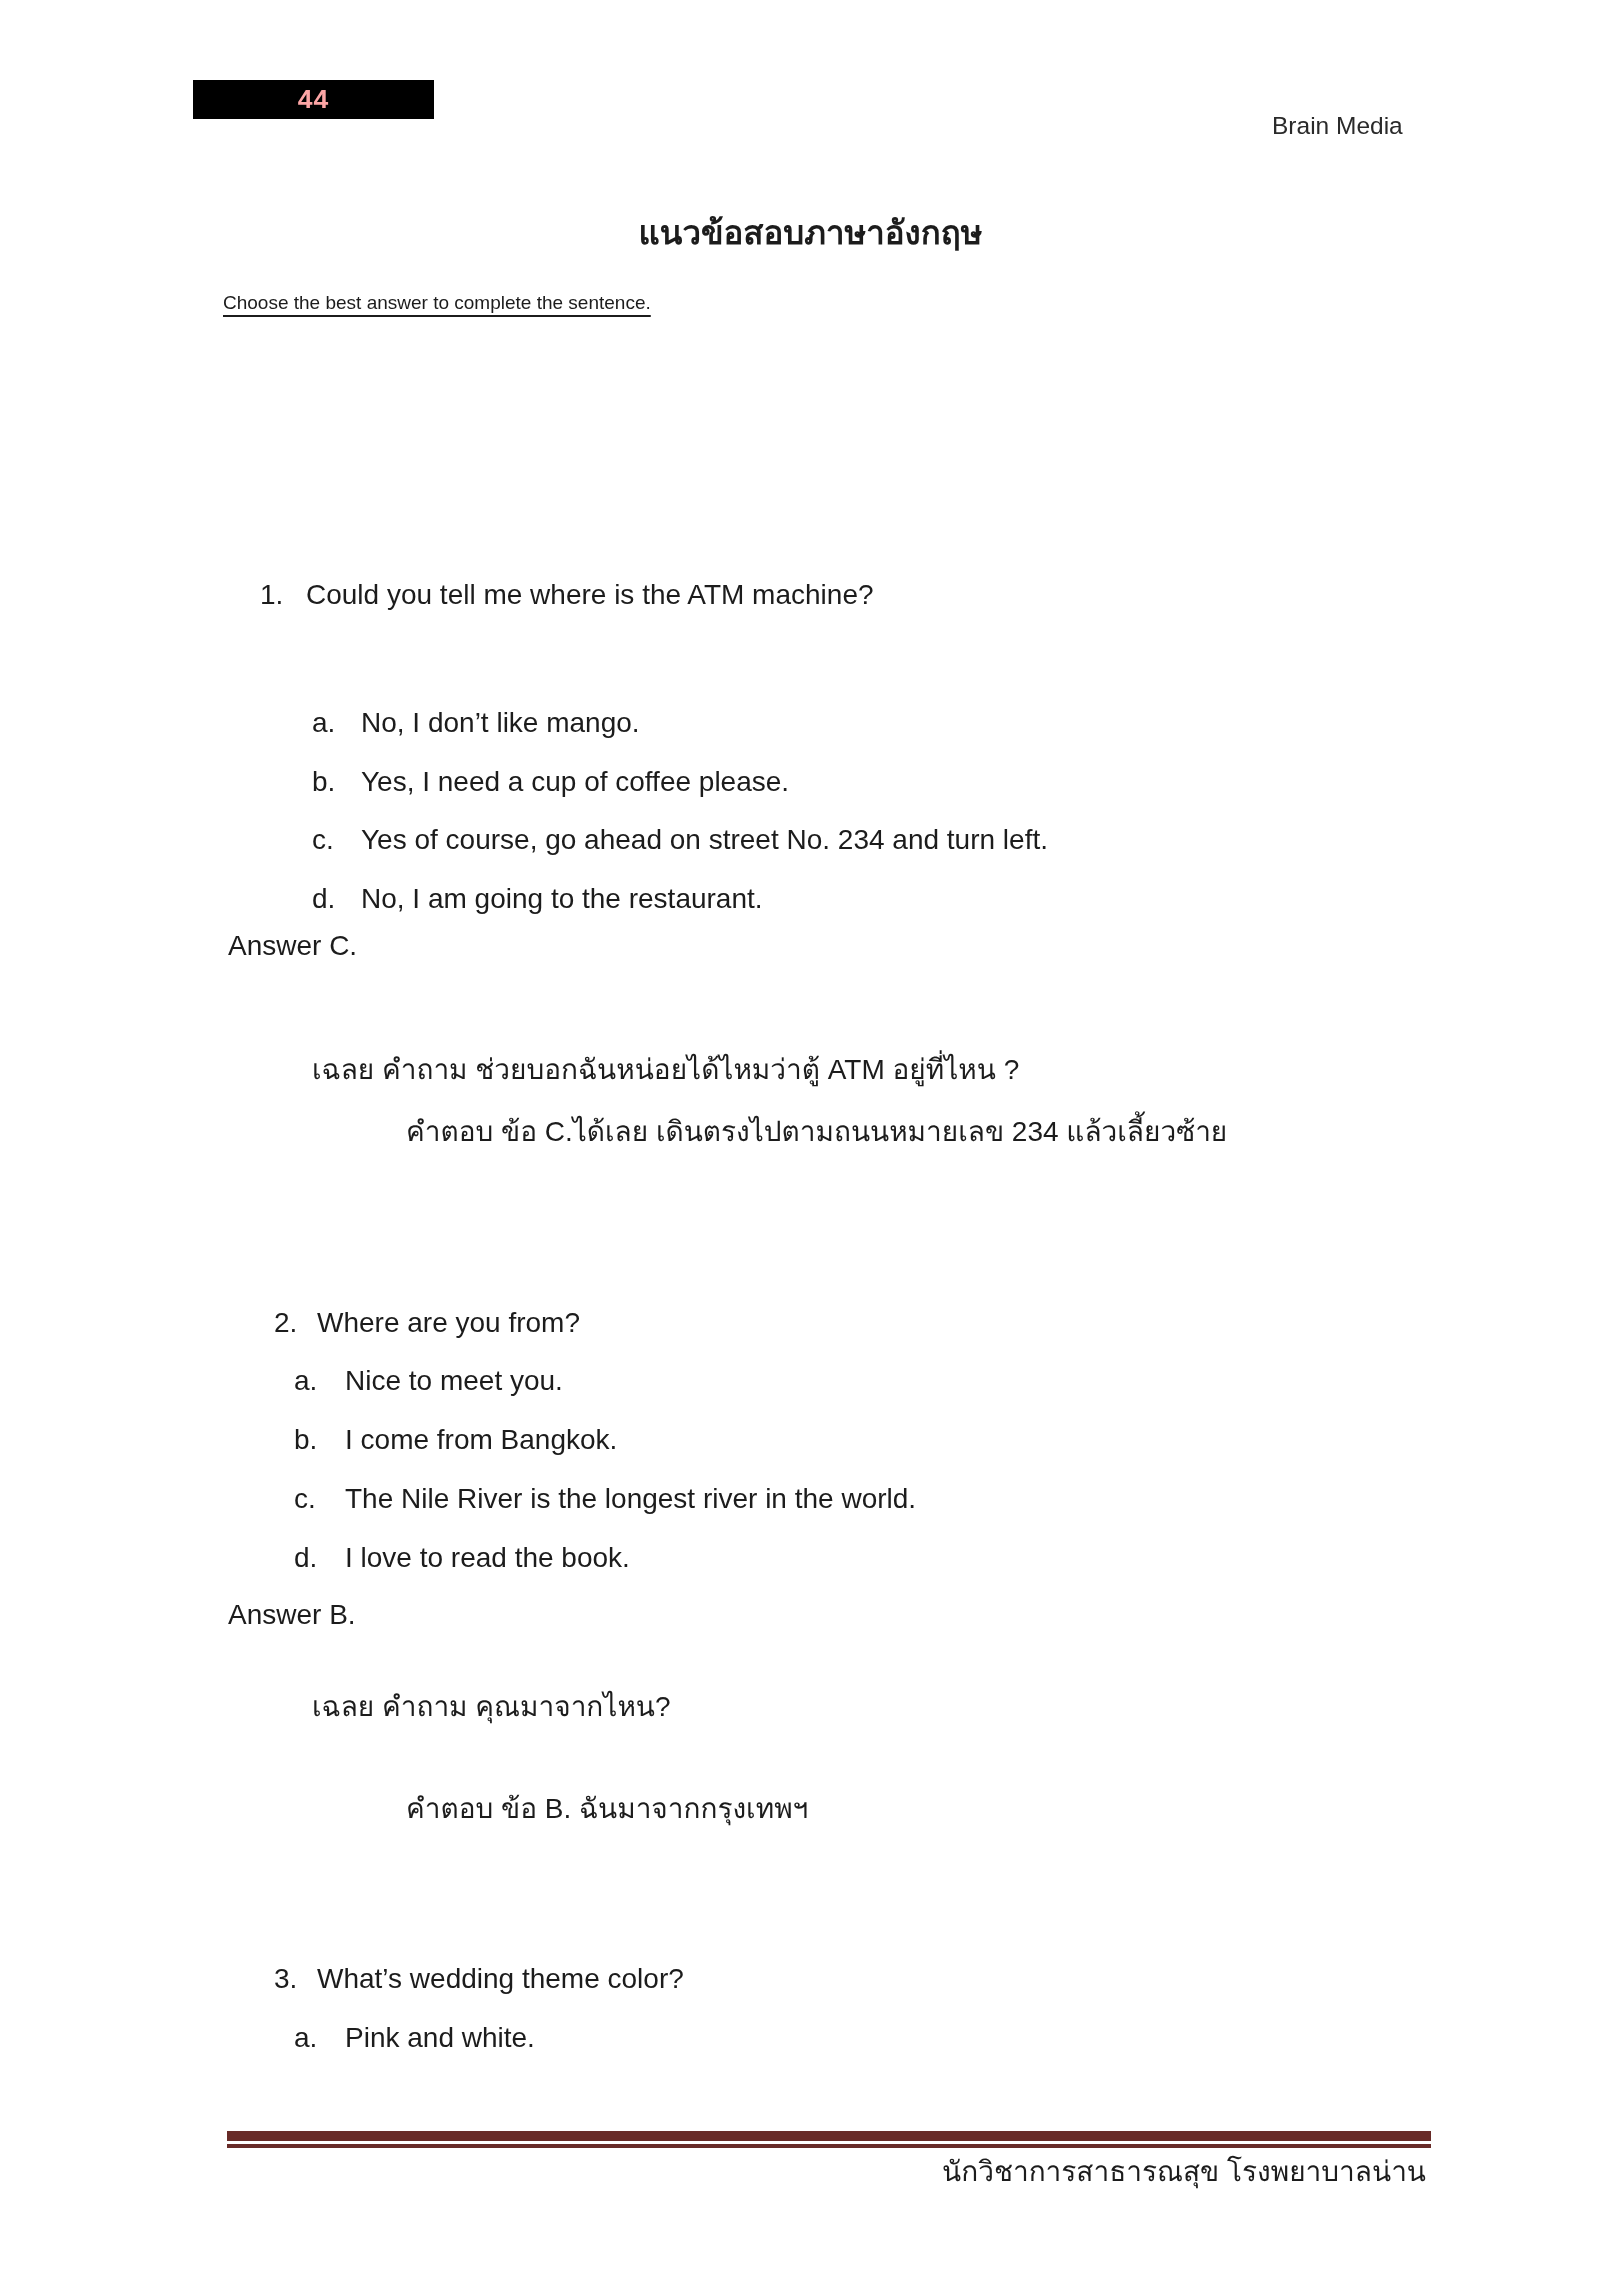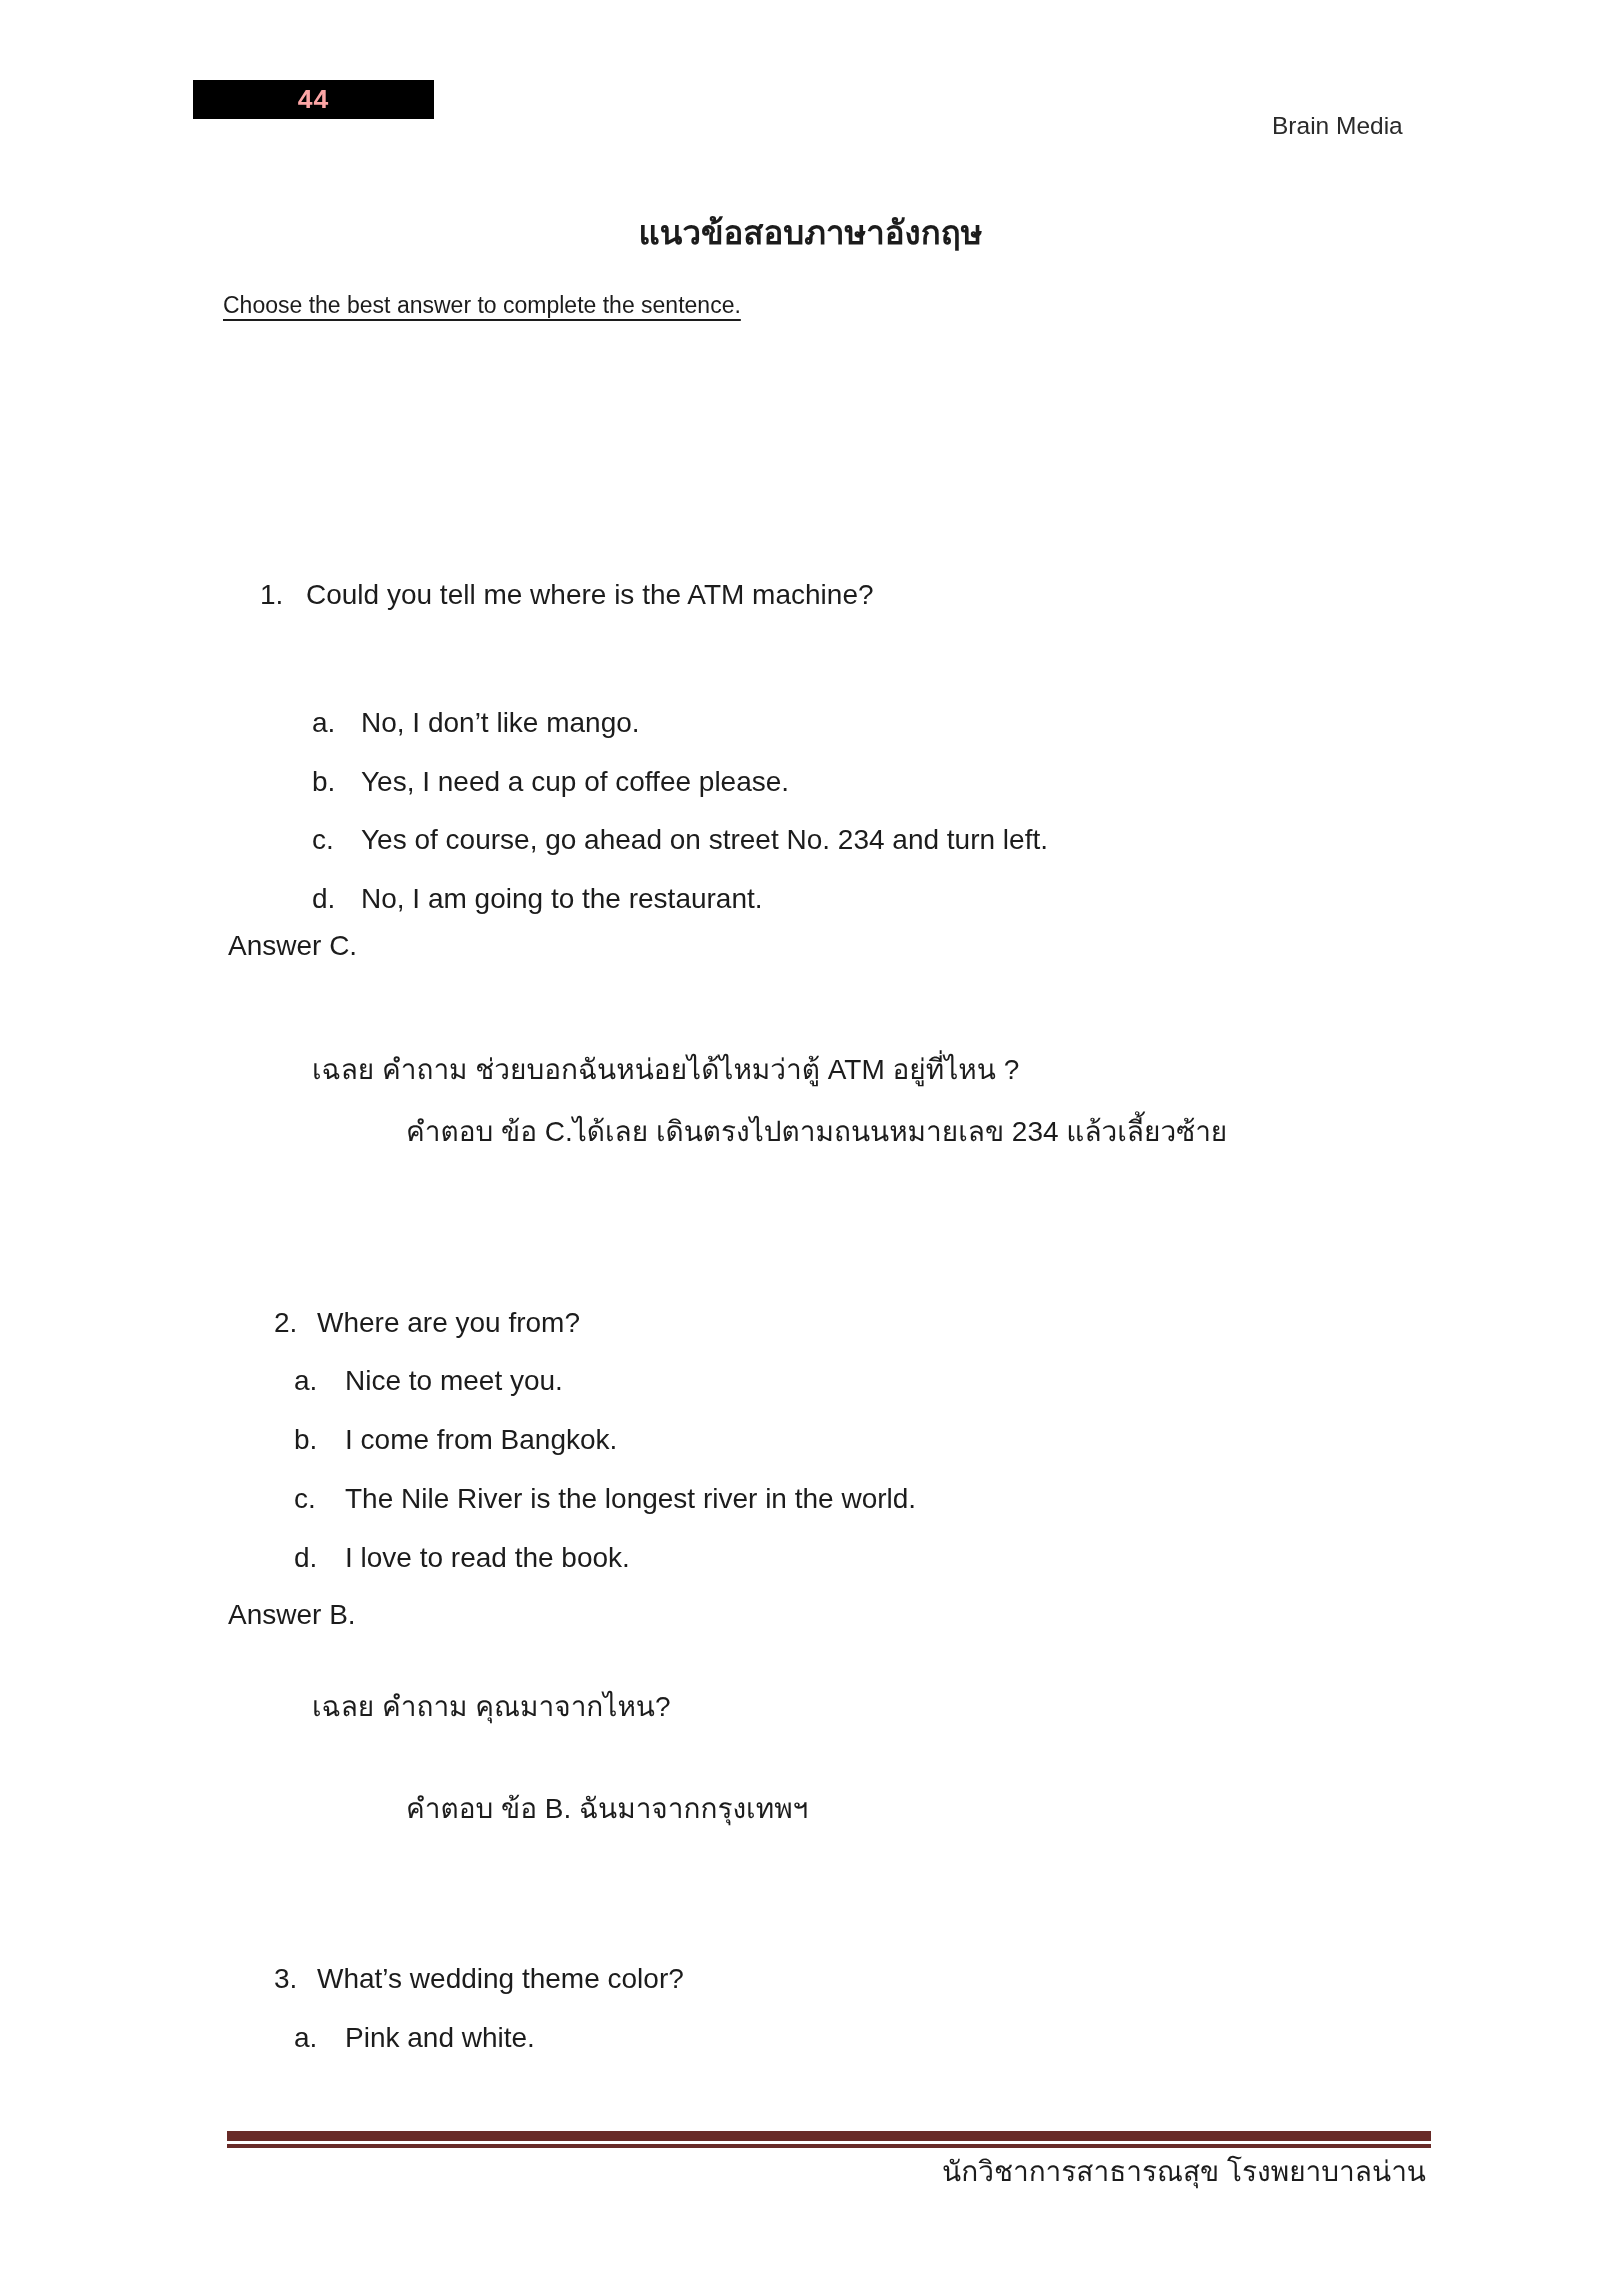--- a/index.html
+++ b/index.html
@@ -17,21 +17,21 @@
     position:absolute;left:193px;top:80px;width:241px;height:39px;
     background:#000000;display:flex;align-items:center;justify-content:center;
   }
   .pagenum-box span{color:#fca5a5;font-size:26.5px;font-weight:600;letter-spacing:1px;}
   .brand{left:1272px;top:82px;font-size:24.5px;color:#2a2a2a;margin-top:27px;}
   .title{
     position:absolute;left:0;top:210px;width:100%;
     text-align:center;font-size:33px;font-weight:bold;line-height:1.4;
   }
   .underlined{text-decoration:underline;text-underline-offset:5.9px;text-decoration-thickness:2px;}
-  .instr-en{left:223px;top:290px;font-size:23px;}
+  .instr-en{left:223px;top:290px;font-size:19px;}
   .instr-th{left:223px;top:373px;font-size:29px;line-height:1.5;}
   .footer-rule{position:absolute;left:227px;top:2131px;width:1204px;height:16.7px;}
   .footer-rule .thick{height:9.8px;background:#682b28;}
   .footer-rule .gap{height:2.9px;background:#ffffff;}
   .footer-rule .thin{height:3.9px;background:#682b28;}
   .footer-credit{
     left:227px;top:2152px;width:1199px;
     text-align:right;font-size:28px;line-height:1.4;
   }
 </style>

